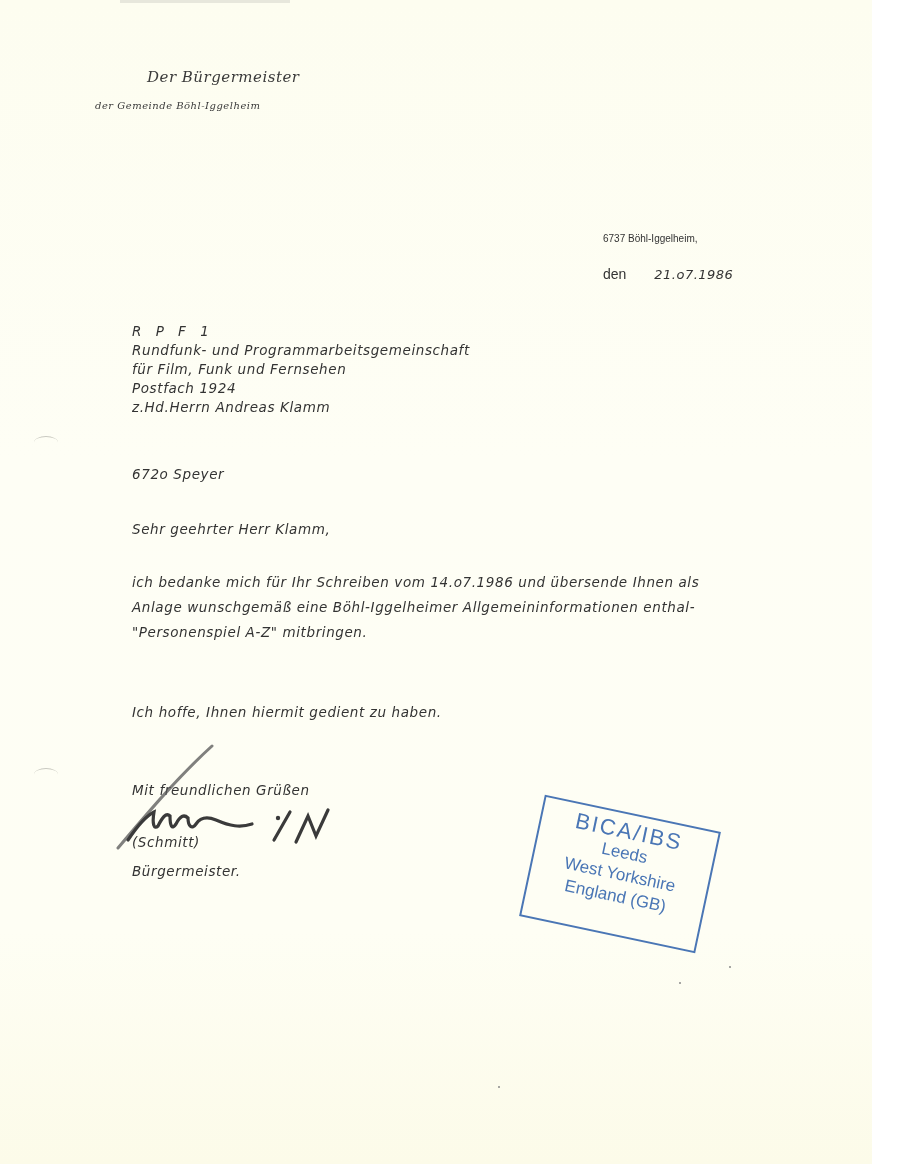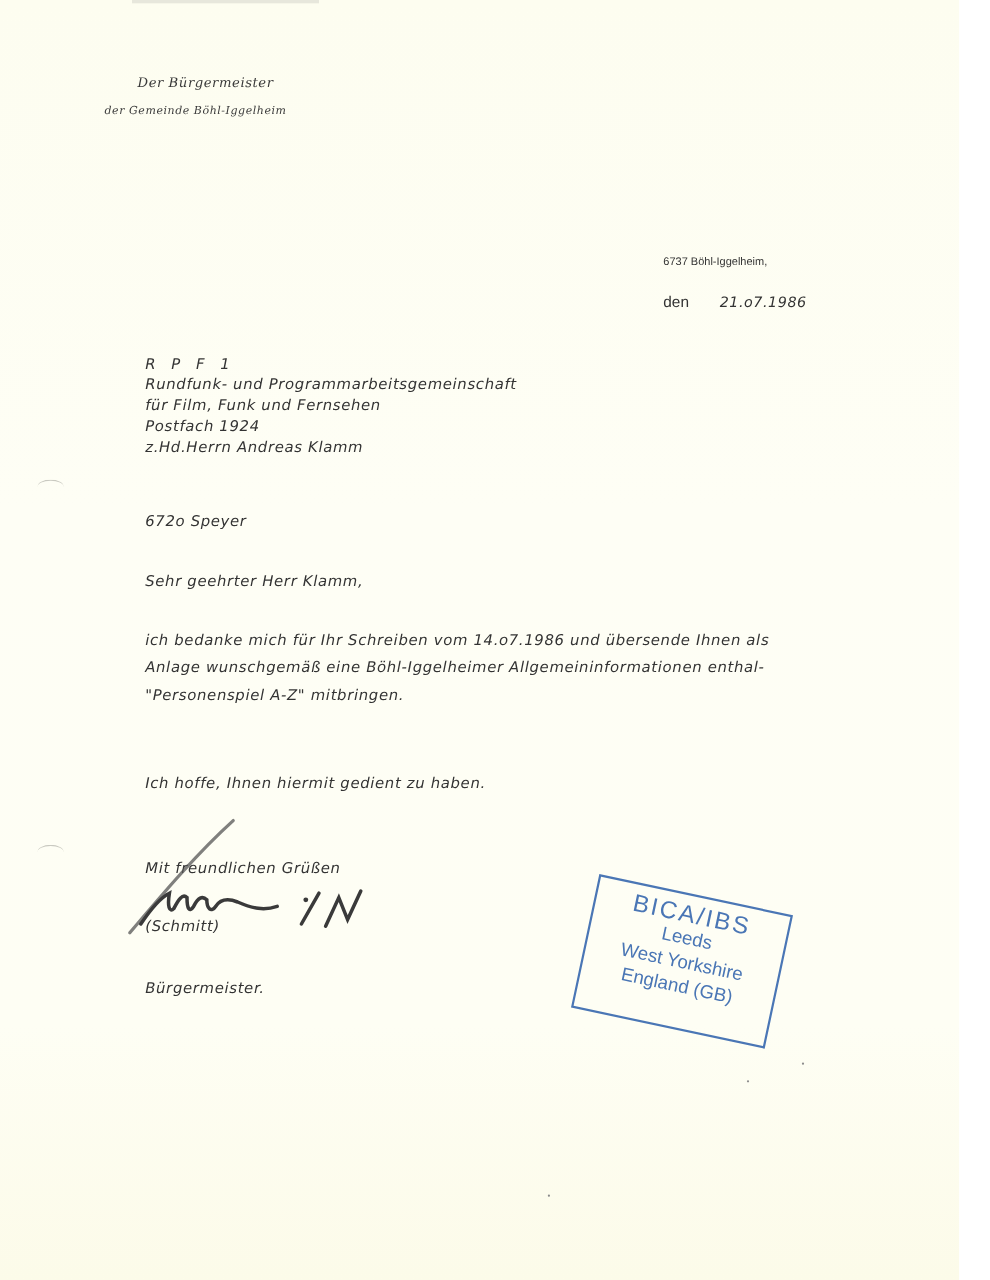--- a/index.html
+++ b/index.html
@@ -23,21 +23,21 @@
     }
     .punch {
       position: absolute; width: 24px; height: 12px;
       border-top: 1px solid #c9c9c0; border-radius: 50% 50% 0 0;
     }
     .letterhead {
       position: absolute; left: 95px; top: 68px;
       font-family: "DejaVu Serif", serif; font-style: italic;
       color: #3a3a3a;
     }
-    .letterhead .l1 { font-size: 12px; margin-left: 30px; letter-spacing: .5px; }
+    .letterhead .l1 { font-size: 15px; margin-left: 52px; letter-spacing: .5px; }
     .letterhead .l2 { font-size: 10px; margin-top: 14px; letter-spacing: .5px; font-style: italic; }
     .place {
       position: absolute; left: 603px; top: 233px; font-size: 10px;
       font-family: "Liberation Sans", sans-serif; color: #333;
     }
     .date-row {
       position: absolute; left: 603px; top: 266px; font-size: 14px;
       font-family: "Liberation Sans", sans-serif; color: #333;
     }
     .date-row .date { font-style: italic; margin-left: 24px; font-family: "DejaVu Sans", sans-serif; font-size: 13px; letter-spacing: .5px; }
@@ -46,21 +46,21 @@
       font-family: "DejaVu Sans", sans-serif; color: #333;
     }
     .addr { position: absolute; left: 132px; top: 322px; line-height: 19px; }
     .addr .rpf { letter-spacing: 5px; }
     .city { position: absolute; left: 132px; top: 430px; margin-top: 36px; }
     .salute { position: absolute; left: 132px; top: 521px; }
     .body-p { position: absolute; left: 132px; top: 570px; line-height: 25px; width: 700px; }
     .closing1 { position: absolute; left: 132px; top: 704px; }
     .greet { position: absolute; left: 132px; top: 782px; }
     .name { position: absolute; left: 132px; top: 834px; text-align: right; }
-    .title { position: absolute; left: 132px; top: 863px; margin-top: 28px; }
+    .title { position: absolute; left: 132px; top: 863px; }
     .signature { position: absolute; left: 110px; top: 740px; width: 240px; height: 120px; }
     .stamp {
       position: absolute; left: 530px; top: 812px; width: 180px; height: 124px;
       border: 2px solid #4a76b5; transform: rotate(12deg);
       color: #4a76b5; font-family: "Liberation Sans", sans-serif;
       text-align: center; line-height: 22px; padding-top: 6px; box-sizing: border-box;
     }
     .stamp .s1 { font-size: 22px; letter-spacing: 2px; }
     .stamp .s { font-size: 17px; }
     .speck { position: absolute; width: 2px; height: 2px; background: #8a8a8a; border-radius: 50%; }

